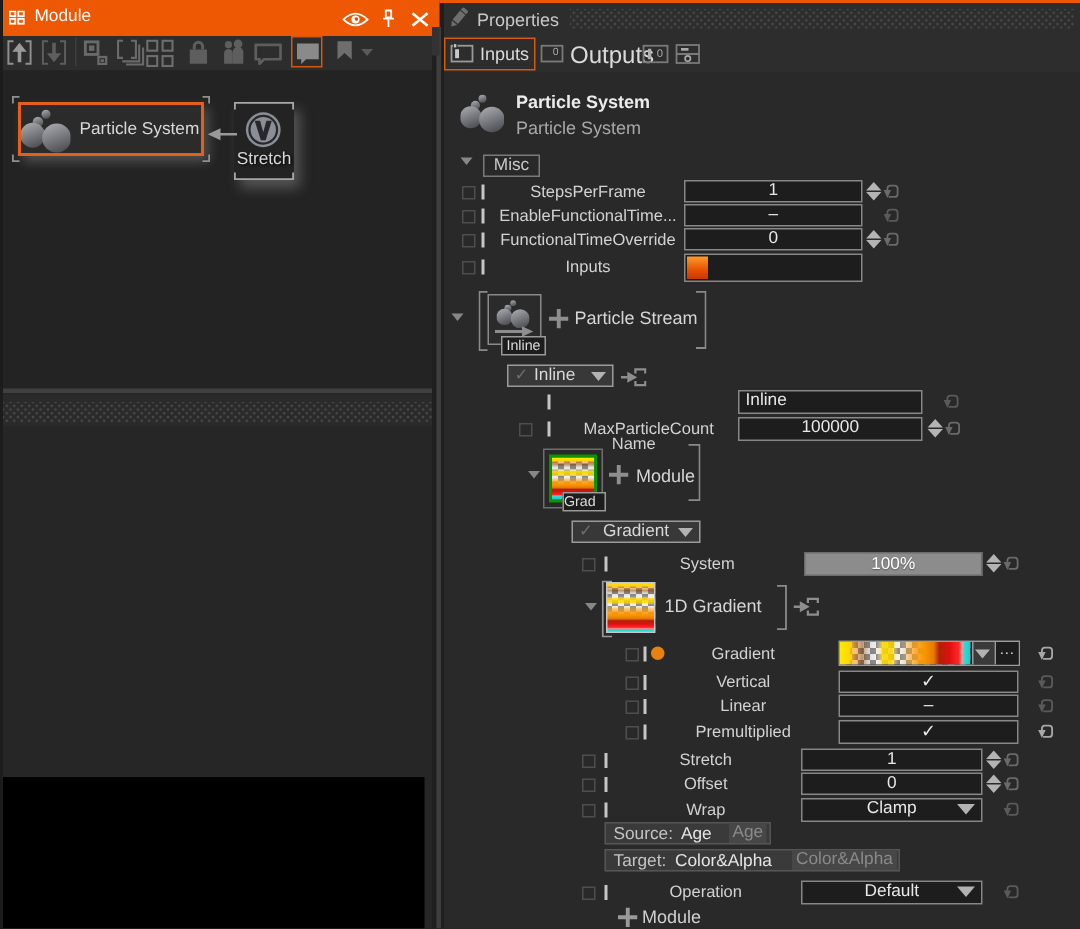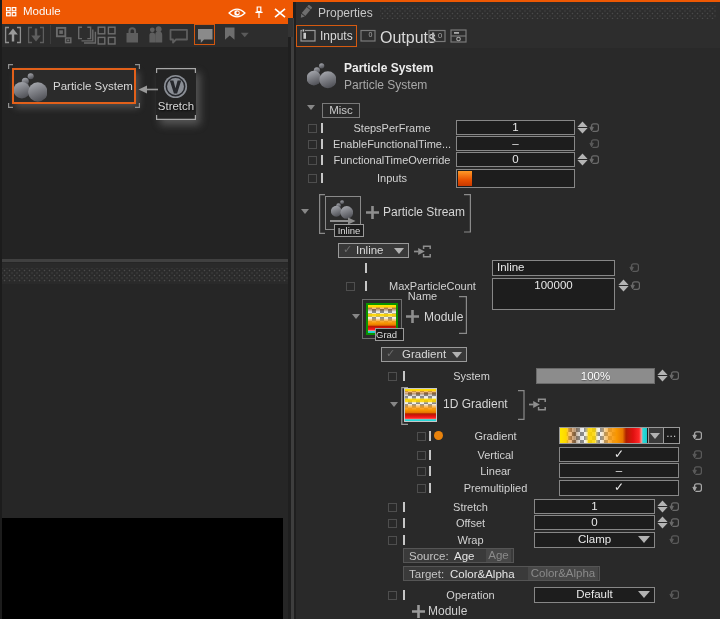--- a/index.html
+++ b/index.html
@@ -352,21 +352,21 @@
 <div class="inp" style="left:492px;top:260px;width:123px;height:16px;text-align:left;padding-left:4px;">Inline</div>
 <svg class="abs" style="left:629px;top:262px" width="11" height="11" viewBox="0 0 11 11">
     <g stroke="#5A5A5A" fill="#5A5A5A">
       <use href="#reset"></use>
     </g>
   </svg>
 
 <div class="cb" style="left:346px;top:282px;"></div>
 <div class="bar" style="left:365px;top:281px;"></div>
 <div class="rlbl" style="left:375px;top:279px;width:115px;">MaxParticleCount</div>
-<div class="inp" style="left:492px;top:278px;width:123px;height:32px;">100000</div>
+<div class="inp" style="left:492px;top:278px;width:123px;height:16px;">100000</div>
 <svg class="abs" style="left:618px;top:279px" width="11" height="13" viewBox="0 0 11 13">
     <g fill="#B4B4B4">
       <use href="#spin"></use>
     </g>
   </svg>
 <svg class="abs" style="left:630px;top:280px" width="11" height="11" viewBox="0 0 11 11">
     <g stroke="#6A6A6A" fill="#6A6A6A">
       <use href="#reset"></use>
     </g>
   </svg>

